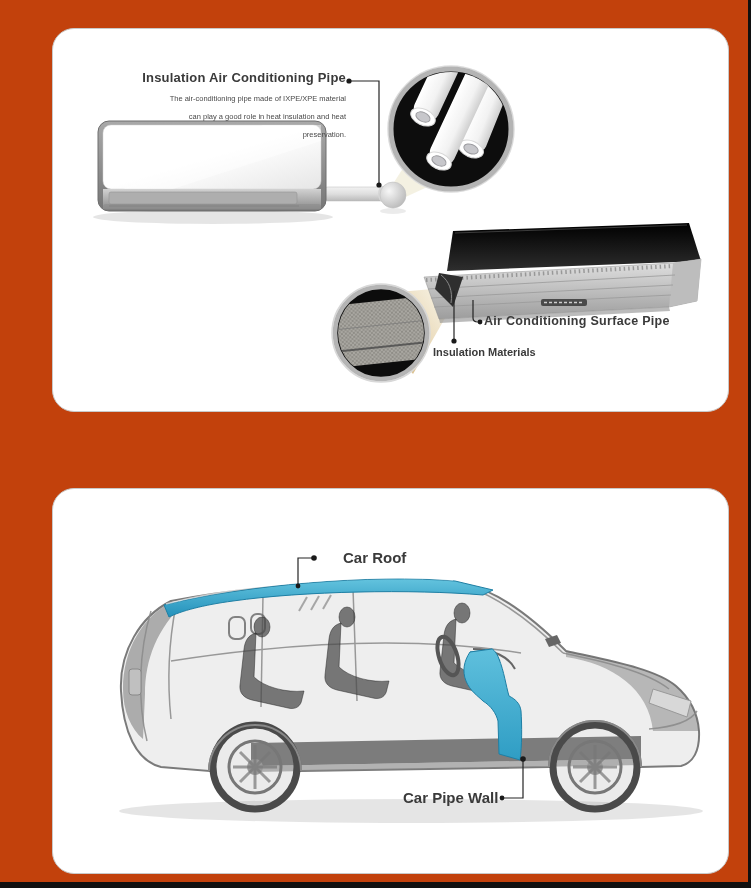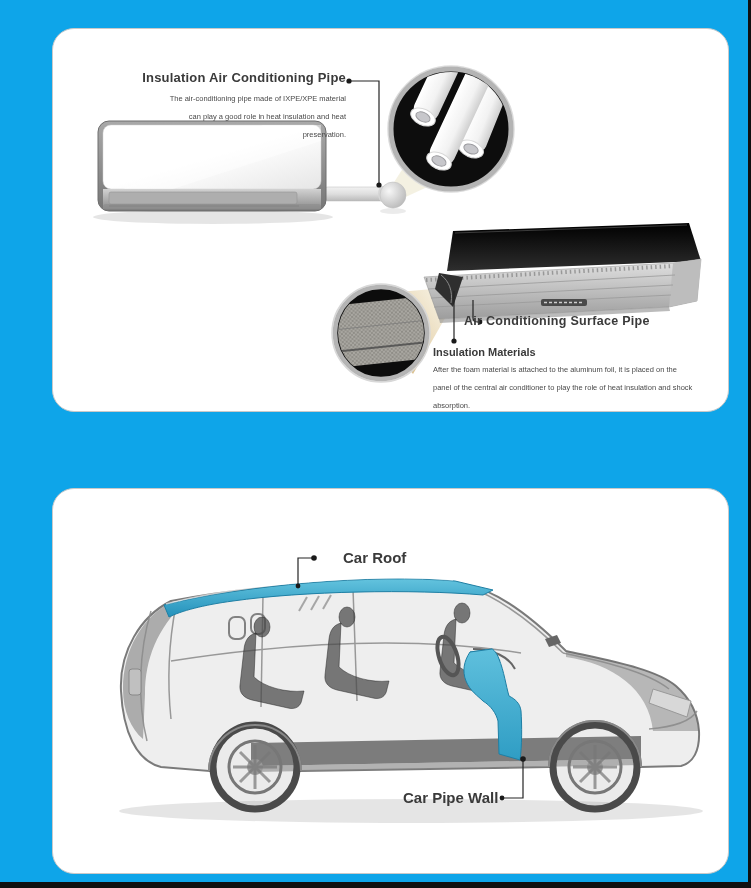--- a/index.html
+++ b/index.html
@@ -1,16 +1,16 @@
 <!DOCTYPE html>
 <html><head>
 <meta charset="utf-8">
 <style>
   html,body{margin:0;padding:0;background:#fff;}
-  .page{position:relative;width:751px;height:888px;background:#0ea5e9;overflow:hidden;
+  .page{position:relative;width:751px;height:888px;background:#c2410c;overflow:hidden;
         font-family:"Liberation Sans",sans-serif;}
   .frame-right{position:absolute;top:0;right:0;width:3px;height:888px;background:#101010;}
   .frame-bottom{position:absolute;left:0;bottom:0;width:751px;height:6px;background:#101010;}
   .card{position:absolute;left:52px;width:675px;border:1.5px solid #c9c9c9;border-radius:22px;background:#fff;}
   #card-ac{top:28px;height:382px;}
   #card-car{top:488px;height:384px;}
   .card svg{position:absolute;left:0;top:0;}
   .lbl{position:absolute;color:#3a3a3a;white-space:nowrap;}
   .lbl-lg{font-size:13px;font-weight:600;letter-spacing:.2px;}
   .lbl-md{font-size:12.5px;font-weight:600;letter-spacing:.3px;}
@@ -158,23 +158,22 @@
       </g>
 
       <g stroke="#242424" stroke-width="1.2" fill="#1a1a1a">
         <line x1="401" y1="262" x2="401" y2="311"></line>
         <circle cx="401" cy="312" r="2.6" stroke="none"></circle>
       </g>
     </svg>
 
     <div class="lbl lbl-lg" style="right:382px;top:41px;">Insulation Air Conditioning Pipe</div>
     <div class="desc" style="right:382px;top:61px;width:190px;text-align:right;">The air-conditioning pipe made of IXPE/XPE material can play a good role in heat insulation and heat preservation.</div>
-    <div class="lbl lbl-md" style="left:411px;top:285px;">Air Conditioning Surface Pipe</div>
+    <div class="lbl lbl-md" style="left:431px;top:285px;">Air Conditioning Surface Pipe</div>
     <div class="lbl lbl-sm" style="left:380px;top:317px;">Insulation Materials</div>
-    <div class="desc" style="left:380px;top:332px;width:262px;">After the foam material is attached to the aluminum foil, it is placed on the panel of the central air conditioner to play the role of heat insulation and shock absorption.</div>
   </div>
 
   <div class="card" id="card-car">
     <svg width="675" height="384" viewBox="0 0 675 384">
       <defs>
         <linearGradient id="roofGrad" x1="0" y1="0" x2="0" y2="1">
           <stop offset="0" stop-color="#63c3de"></stop>
             <stop offset="1" stop-color="#2391bb"></stop>
         </linearGradient>
         <linearGradient id="wallGrad" x1="0" y1="0" x2="0" y2="1">

